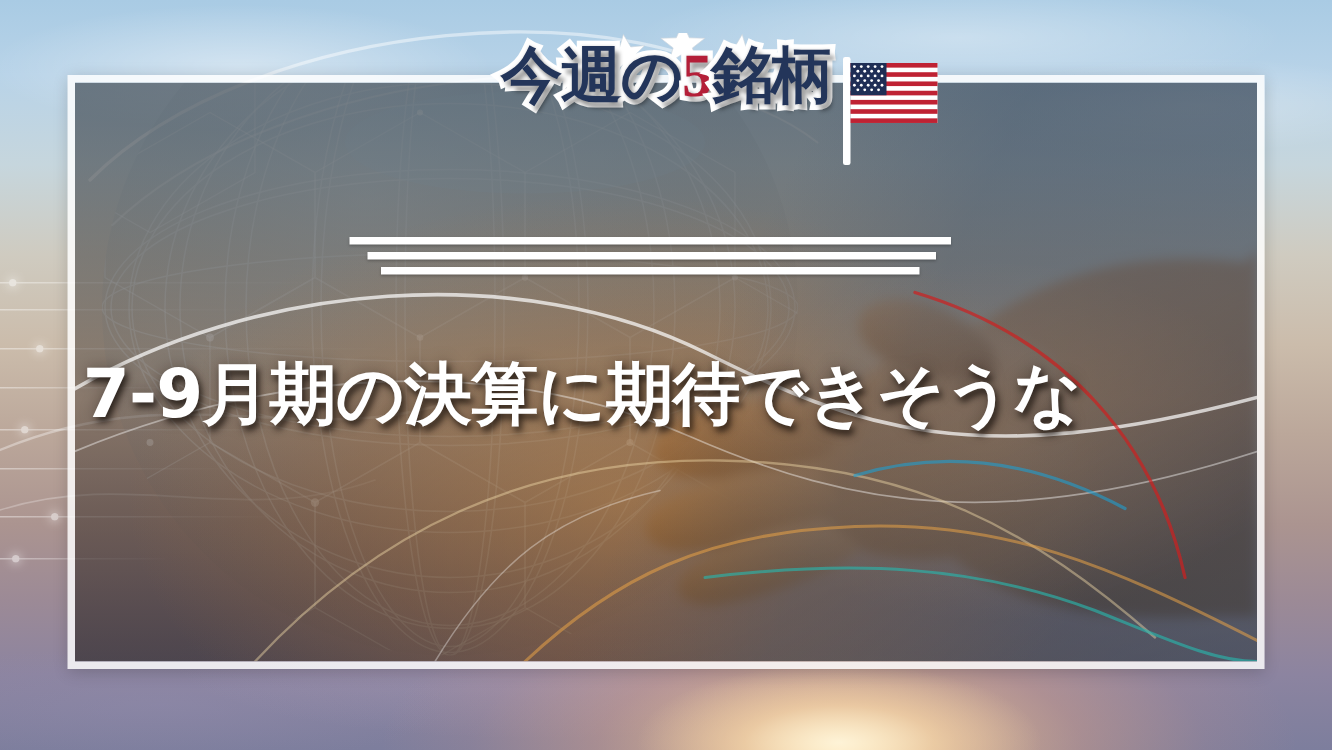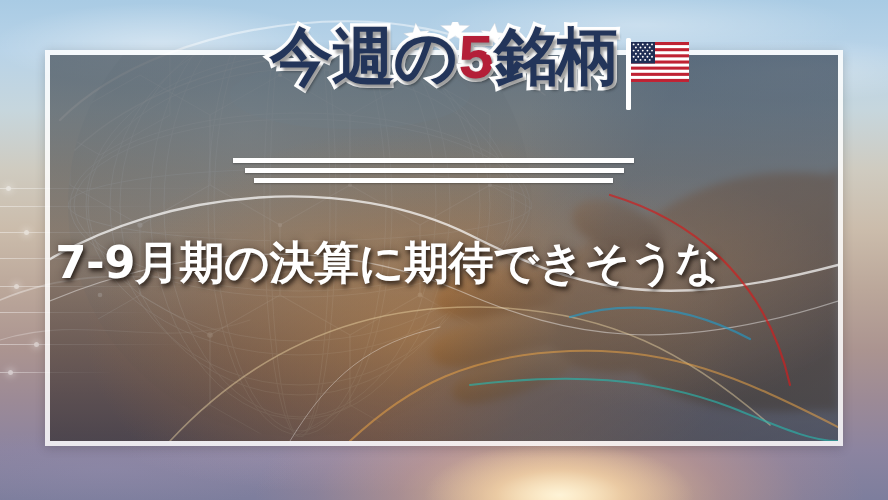--- a/index.html
+++ b/index.html
@@ -144,33 +144,33 @@
   .stars {
     position: absolute;
     left: 50%;
     top: -8px;
     transform: translateX(-44%);
     width: 170px; height: 46px;
   }
   .headline-jp {
     position: relative;
     display: inline-block;
-    font-size: 63px;
+    font-size: 41px;
     line-height: 1;
     font-weight: 900;
     letter-spacing: -1px;
     color: #23355a;
     -webkit-text-stroke: 7px #ffffff;
     paint-order: stroke fill;
     text-shadow:
       3px 4px 3px rgba(0,0,0,0.38),
       0 0 2px rgba(0,0,0,0.18);
     margin: 0;
     white-space: nowrap;
-    font-family: Liberation Mono, monospace;
+    font-family: Liberation Serif, serif;
   }
   .headline-jp .num { color: #b41f38; }
 
   .flagwrap {
     position: absolute;
     right: -78px;
     top: 6px;
     width: 72px; height: 76px;
   }
 

